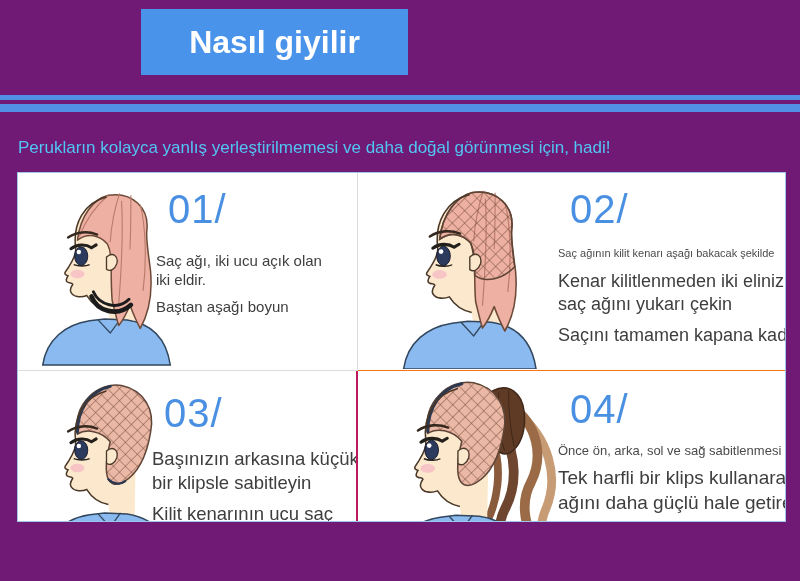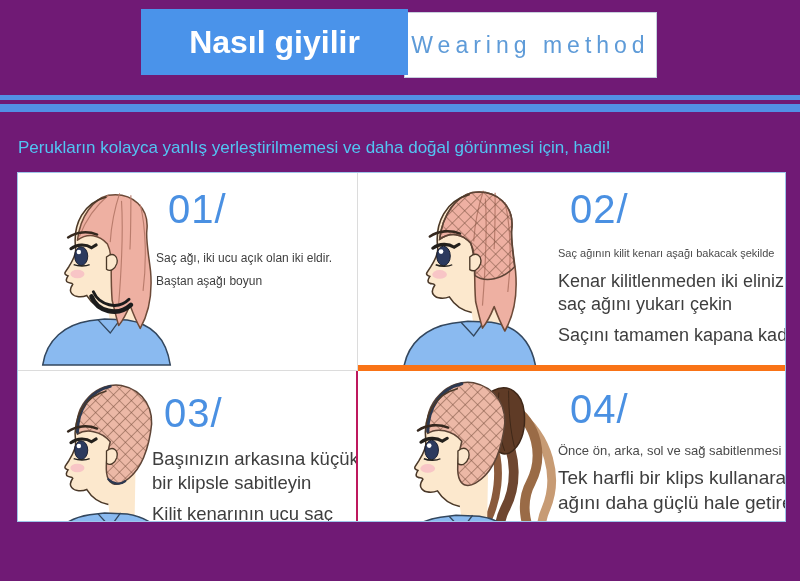--- a/index.html
+++ b/index.html
@@ -28,60 +28,57 @@
     font-size:17px; color:#52c5f3;
   }
   
   .grid {
     position:absolute; left:17px; top:172px; width:769px; height:350px;
     border:1px solid #9ec6ea; background:#fff;
     display:grid; grid-template-columns:340px 1fr; grid-template-rows:198px 1fr;
   }
   .cell { position:relative; overflow:hidden; }
   .c1 { border-right:1px solid #dcdcdc; border-bottom:1px solid #dcdcdc; }
-  .c2 { border-bottom:6px solid #f97316; }
+  .c2 { border-bottom:1px solid #f97316; }
   .c3 { border-right:2px solid #be185d; }
   .illus { position:absolute; }
   .i1 { left:6px;  top:8px; }
   .i2 { left:26px; top:6px; }
   .i3 { left:6px;  top:4px; }
   .i4 { left:14px; top:2px; }
   .num {
     color:#4a90e2; font-size:40px; font-weight:400; letter-spacing:1px;
     line-height:1;
   }
   .txt { position:absolute; }
   .t1 { left:138px; top:16px; width:178px; }
   .t2 { left:200px; top:16px; width:320px; }
   .t3 { left:134px; top:22px; width:222px; }
   .t4 { left:200px; top:18px; width:302px; }
   .t1 .num { margin-bottom:22px; margin-left:12px; }
   .t2 .num { margin-bottom:18px; margin-left:12px; }
   .t3 .num { margin-bottom:14px; margin-left:12px; }
   .t4 .num { margin-bottom:14px; margin-left:12px; }
   .body { color:#3e3e3e; line-height:1.28; }
-  .t1 .body { font-size:12px; }
+  .t1 .body { font-size:15px; }
   .t2 .body { font-size:18px; }
   .t3 .body { font-size:18.5px; }
   .t4 .body { font-size:19px; }
   .body + .body { margin-top:8px; }
   .note { color:#4a4a4a; line-height:1.25; }
   .n2 { font-size:11px; margin-bottom:9px; }
   .n4 { font-size:13px; width:268px; margin-bottom:7px; }
 </style>
 </head>
 <body>
 
 <div class="page">
 
   <div class="title-tr">
     <span>Nasıl giyilir</span>
-  </div>
-  <div class="title-en">
-    <span>Wearing method</span>
   </div>
   <div class="stripe stripe1"></div>
   <div class="stripe stripe2"></div>
   <div class="intro">Perukların kolayca yanlış yerleştirilmemesi ve daha doğal görünmesi için, hadi!</div>
 
   <div class="grid">
 
     <div class="cell c1">
       <svg class="illus i1" width="150" height="185" viewBox="0 0 160 195">
         <path fill="#fce8cd" d="M96 16 C 66 18 50 42 55 70 C 56 76 53 82 48 90 L 44 96 C 43 98 44 99 47 100 C 45 103 44 106 47 107 C 49 108 51 107 52 109 C 50 112 48 116 51 119 C 54 123 62 123 67 121 C 72 129 80 135 90 137 L 92 152 L 118 152 L 120 40 Z"></path>

